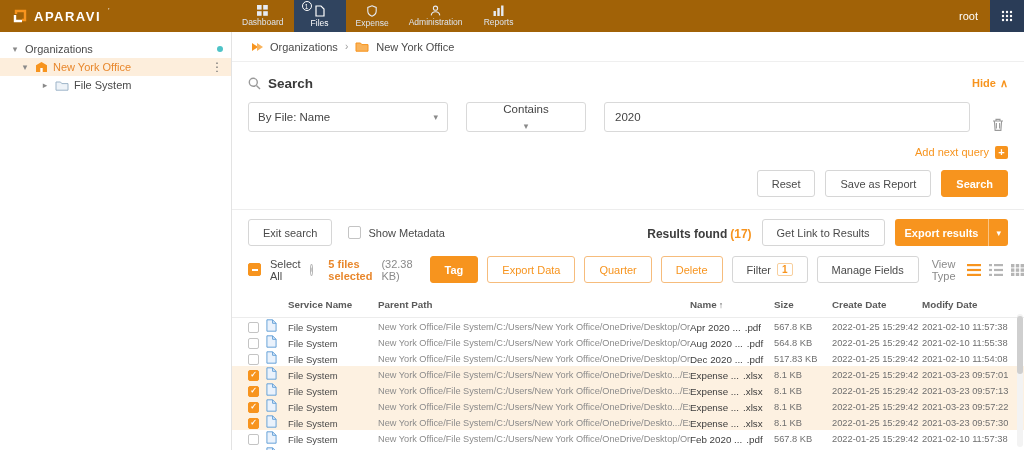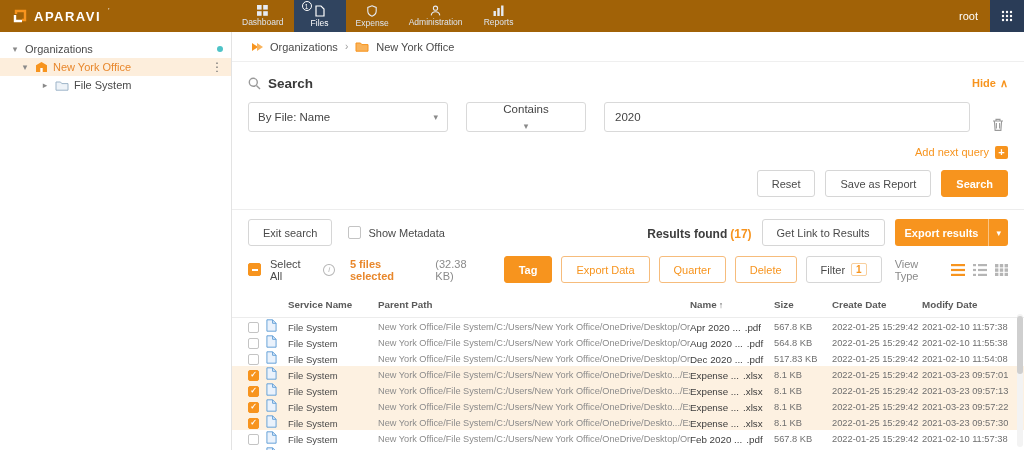--- a/index.html
+++ b/index.html
@@ -304,20 +304,21 @@
     <span class="sel-size">(32.38 KB)</span>
     <button class="btn primary" style="margin-left:8px">Tag</button>
     <button class="btn accent">Export Data</button>
     <button class="btn accent">Quarter</button>
     <button class="btn accent">Delete</button>
     <div class="selection-right">
       <button class="btn">
         <span>Filter</span>
         <span class="filter-count">1</span>
       </button>
+      <button class="btn">Manage Fields</button>
       <span class="viewtype-label">View Type</span>
       <div class="view-icons">
         <svg width="14" height="12" viewBox="0 0 14 12">
           <g fill="#f7941e">
               <rect y="0" width="14" height="2.2"></rect>
               <rect y="4.9" width="14" height="2.2"></rect>
               <rect y="9.8" width="14" height="2.2"></rect>
             </g>
         </svg>
         <svg width="14" height="12" viewBox="0 0 14 12">

